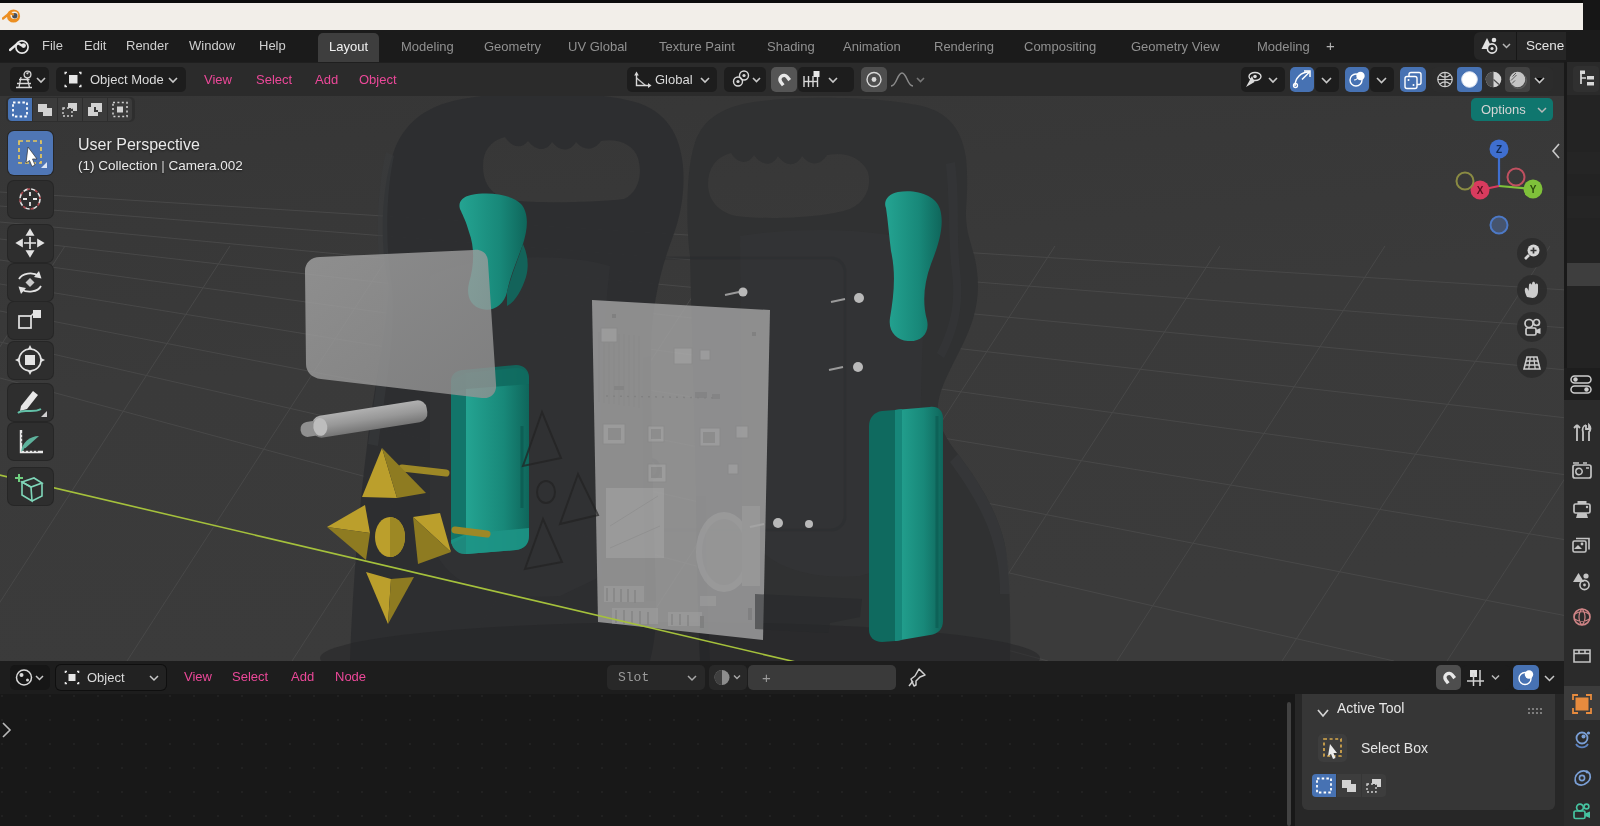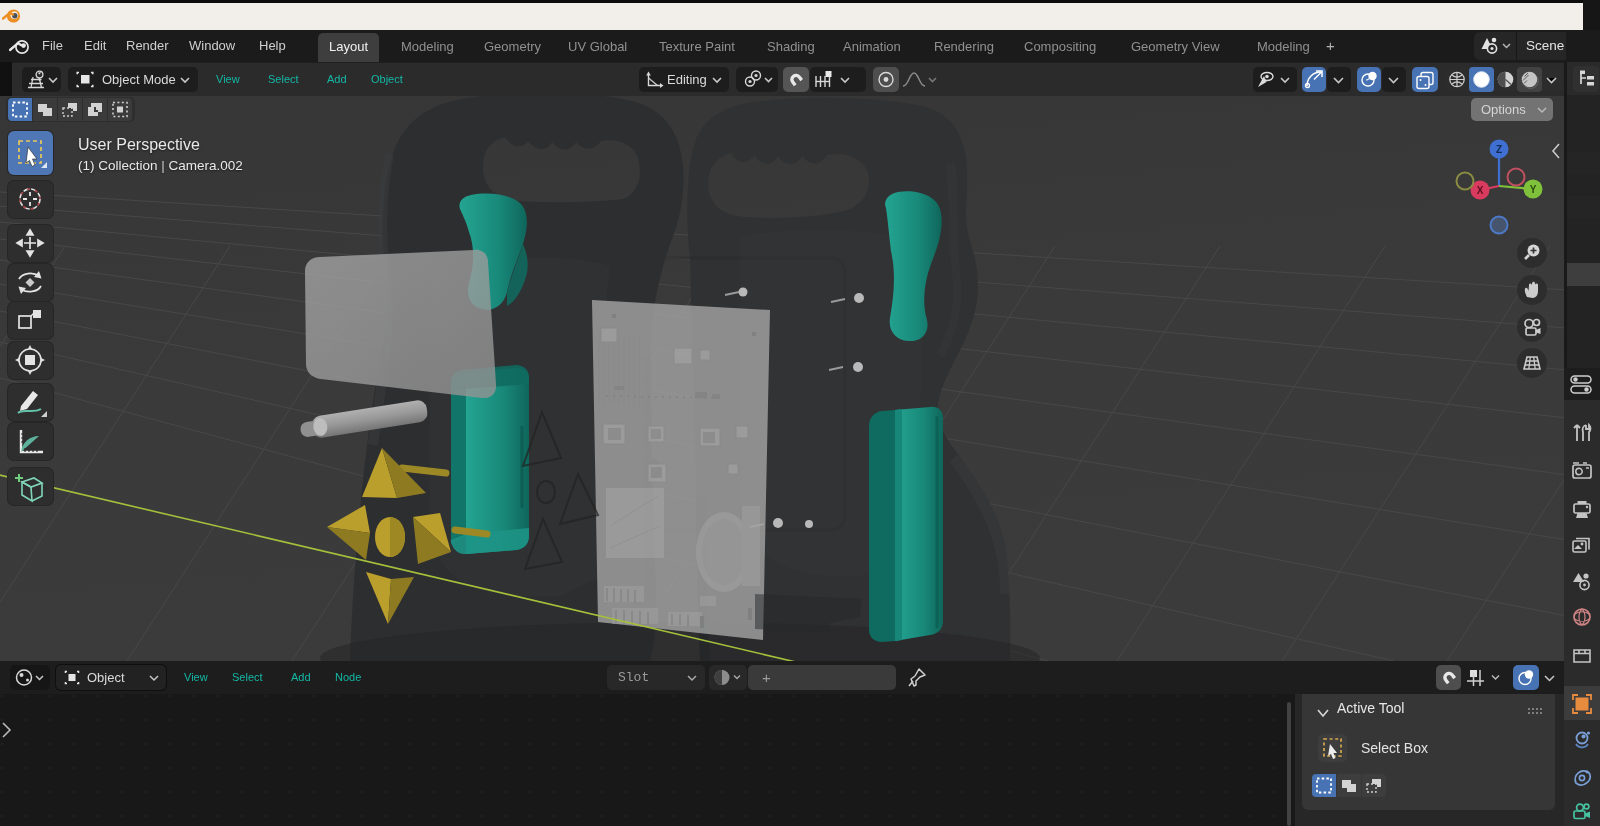--- a/index.html
+++ b/index.html
@@ -11,23 +11,23 @@
   #titlebar{left:0;top:0;width:1600px;height:30px;background:#f2eee9;}
   #titletop{left:0;top:0;width:1600px;height:3px;background:#0c0c0c;}
   #titletext{left:26px;top:3px;height:27px;line-height:27px;font-size:14.5px;color:#1f1f1f;}
   
   #menubar{left:0;top:30px;width:1600px;height:32px;background:#1b1b1b;color:#cfcfcf;font-size:13px;}
   .mitem{position:absolute;top:0;height:32px;line-height:31px;}
   .tab{position:absolute;top:3px;height:42px;line-height:28px;color:#909090;padding:0 11px;border-radius:5px 5px 0 0;}
   .tab.active{background:#3e3e3e;color:#f1f1f1;}
   #scenechip{position:absolute;left:1474px;top:2px;height:28px;width:92px;background:#262626;border-radius:6px 0 0 6px;}
   
-  #vheader{left:12px;top:62px;width:1567px;height:34px;background:#2b2b2b;border-top:1px solid #1f1f1f;text-align:right;}
+  #vheader{left:0;top:62px;width:1567px;height:34px;background:#2b2b2b;border-top:1px solid #1f1f1f;text-align:right;}
   .hbtn{position:absolute;top:4px;height:25px;background:#1d1d1d;border-radius:5px;color:#dadada;font-size:13px;}
-  .hmenu{position:absolute;top:0;height:34px;line-height:33px;color:#14b8a6;font-size:11px;}
+  .hmenu{position:absolute;top:0;height:34px;line-height:33px;color:#ec4899;font-size:13px;}
   
   #viewport{left:0;top:96px;width:1567px;height:565px;background:#3a3a3a;overflow:hidden;}
   
   #outliner{left:1567px;top:62px;width:33px;height:306px;background:#232323;}
   #outlinerhead{left:1567px;top:62px;width:33px;height:33px;background:#2a2a2a;}
   
   #props{left:1564px;top:368px;width:36px;height:458px;background:#2b2b2b;}
   #propshead{left:1564px;top:368px;width:36px;height:32px;background:#1d1d1d;}
   
   #sheader{left:0;top:661px;width:1564px;height:33px;background:#1d1d1d;}
@@ -291,21 +291,21 @@
           <path d="M8 5 h11 v9 h-4 v4 h-10 v-9 h3 Z M11 9 v5 h4 v-2 h-2 v-3 Z" fill="#d2d2d2" fill-rule="evenodd"></path>
         </svg>
   </div>
   <div class="abs" style="left:108px;top:2px;width:24px;height:23px;background:#3b3b3b;border-radius:0 4px 4px 0;">
     <svg width="24" height="23">
           <rect x="5" y="4.5" width="14" height="14" fill="none" stroke="#cfcfcf" stroke-width="1.6" stroke-dasharray="2 2.4"></rect>
           <rect x="9" y="8.5" width="6" height="6" fill="#d2d2d2"></rect>
         </svg>
   </div>
 
-  <div class="abs" style="left:1471px;top:2px;width:82px;height:23px;background:#737373;border-radius:5px;color:#d4d4d4;font-size:13px;">
+  <div class="abs" style="left:1471px;top:2px;width:82px;height:23px;background:#0f766e;border-radius:5px;color:#d4d4d4;font-size:13px;">
     <span style="position:absolute;left:10px;top:0;line-height:23px;">Options</span>
     <svg width="12" height="23" viewBox="0 0 12 23" style="position:absolute;right:5px">
           <path d="M2 10 l4 4 l4 -4" stroke="#b9b9b9" stroke-width="1.5" fill="none"></path>
         </svg>
   </div>
 
   <div class="abs" style="left:78px;top:40px;color:#e9e9e9;font-size:16px;text-shadow:0 1px 2px rgba(0,0,0,.5);">User Perspective</div>
   <div class="abs" style="left:78px;top:62px;color:#e9e9e9;font-size:13.5px;text-shadow:0 1px 2px rgba(0,0,0,.5);">(1) Collection <span style="color:#cdcdcd">|</span> Camera.002</div>
 
   <div class="tbtn abs" style="top:35px;height:44px;background:#4f76b5;">
@@ -512,21 +512,21 @@
       <svg width="24" height="25" viewBox="0 0 24 25" style="position:absolute;left:2px;top:0">
         <g stroke="#d8d8d8" stroke-width="1.4" fill="none">
           <path d="M7 6 l0 13 l13 0" opacity="0"></path>
           <path d="M7.5 8 L7.5 18.5 L19 18.5"></path>
           <path d="M7.5 11 L16.5 18.5" opacity=".9"></path>
         </g>
         <path d="M5.2 8.5 L7.5 4.5 L9.8 8.5 Z" fill="#d8d8d8"></path>
         <path d="M19 16 L22.5 18.5 L19 21 Z" fill="#d8d8d8"></path>
         <path d="M14.8 15 L18.8 17 L16.2 19.6 Z" fill="#d8d8d8" opacity="0"></path>
       </svg>
-      <span style="position:absolute;left:28px;top:0;line-height:25px;">Editing</span>
+      <span style="position:absolute;left:28px;top:0;line-height:25px;">Global</span>
       <svg width="12" height="25" viewBox="0 0 12 25" style="position:absolute;right:6px;top:0">
         <path d="M2 11 l4 4 l4 -4" stroke="#c8c8c8" stroke-width="1.6" fill="none"></path>
       </svg>
     </div>
 
     <div class="hbtn" style="left:724px;width:42px;">
       <svg width="42" height="25" viewBox="0 0 42 25">
         <circle cx="14" cy="14.5" r="4.5" stroke="#d8d8d8" stroke-width="1.4" fill="none"></circle>
         <circle cx="14" cy="14.5" r="1.6" fill="#d8d8d8"></circle>
         <circle cx="20" cy="8.5" r="4.5" stroke="#d8d8d8" stroke-width="1.4" fill="none"></circle>

